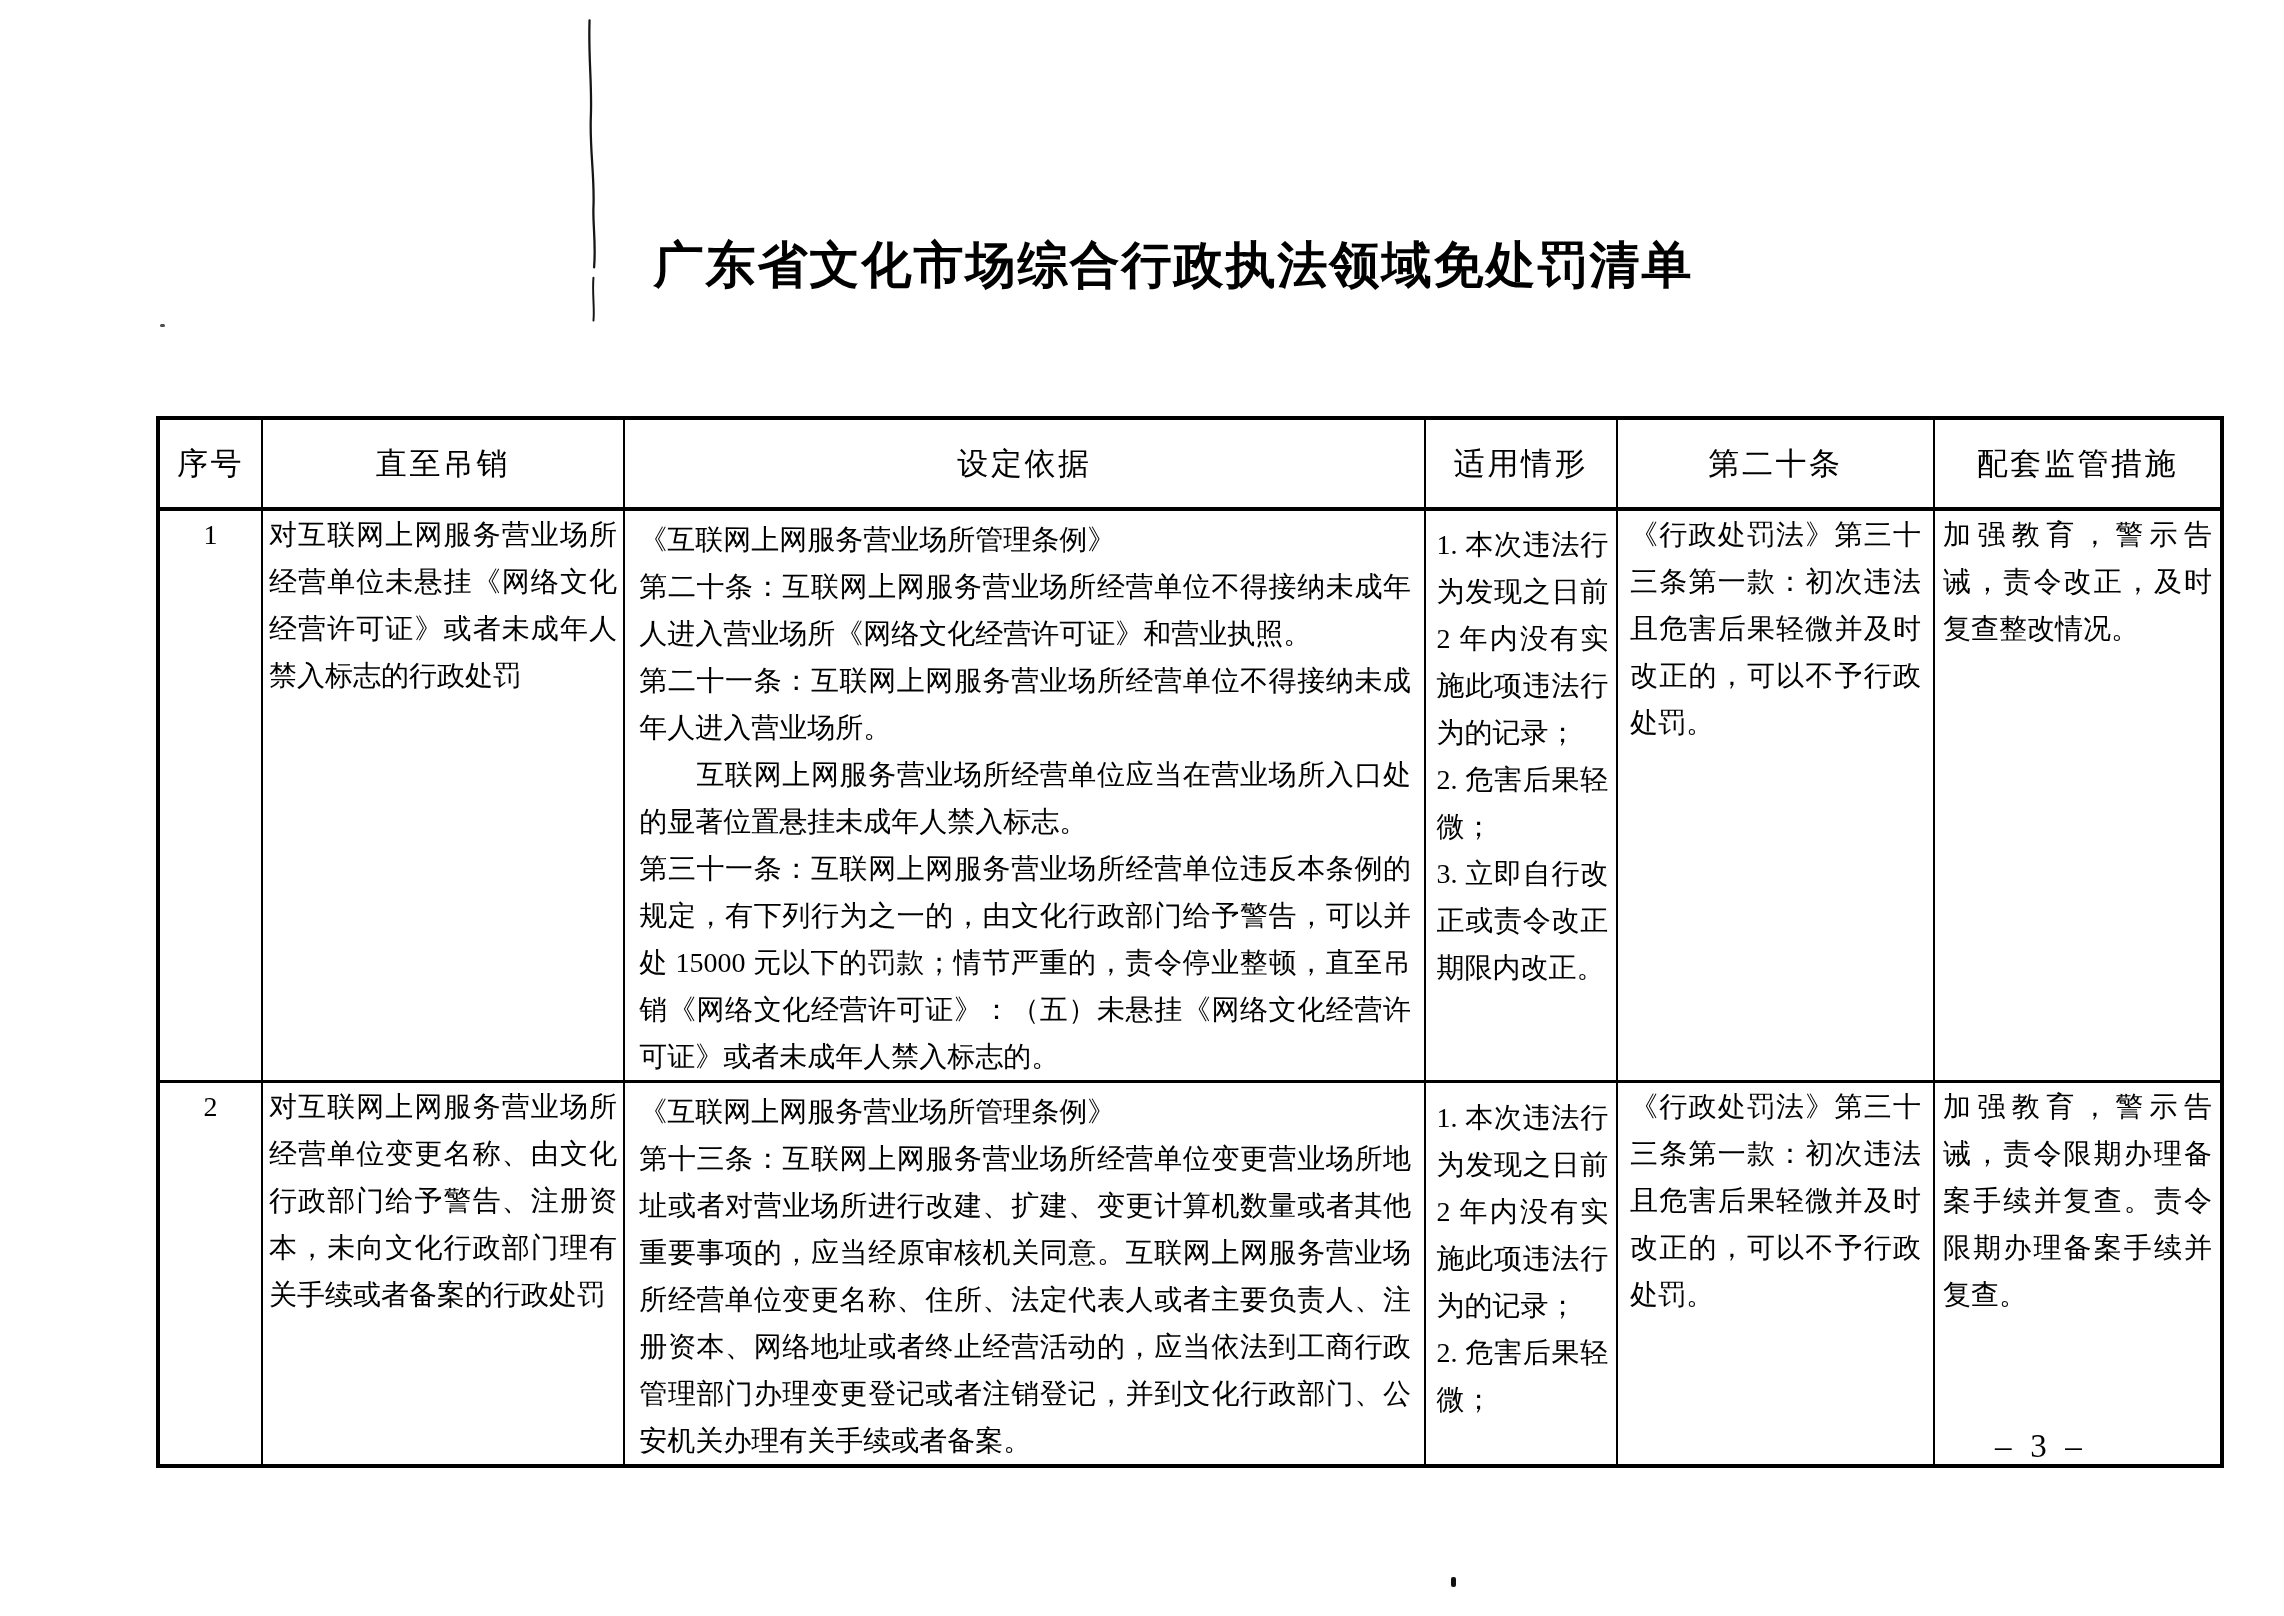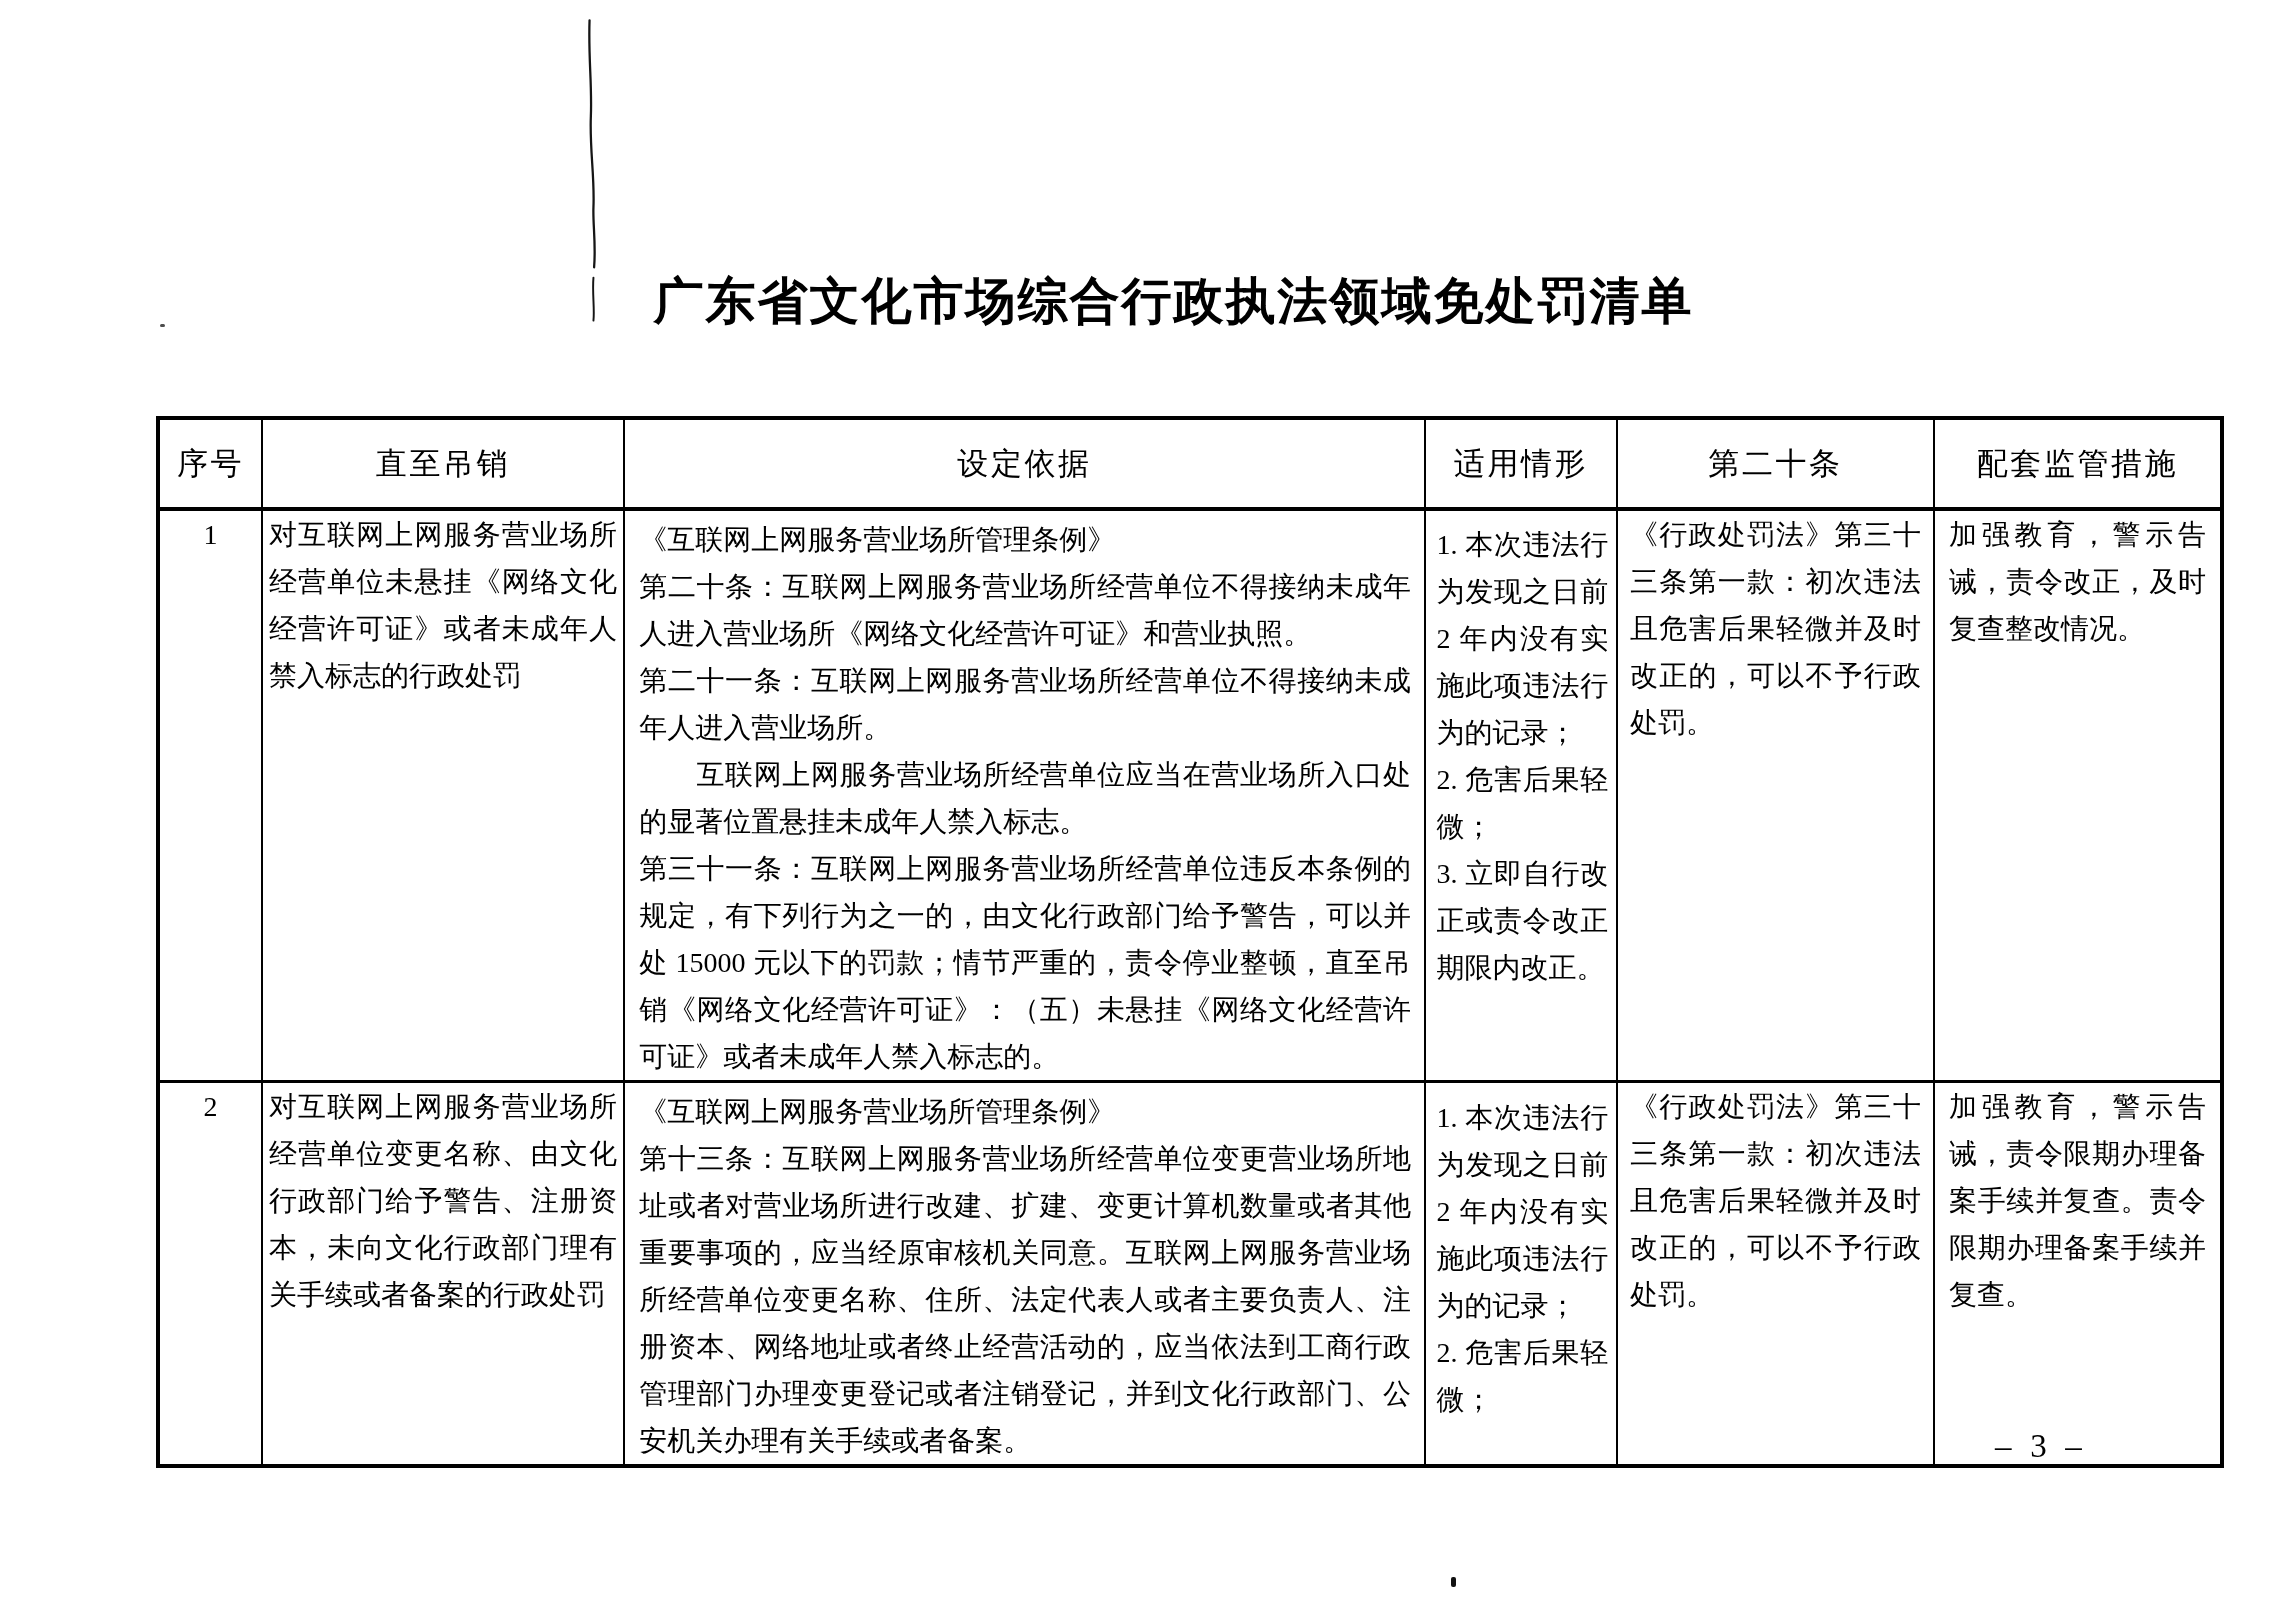--- a/index.html
+++ b/index.html
@@ -17,21 +17,20 @@
     position: absolute;
     top: 232px;
     left: 0;
     width: 100%;
     text-align: center;
     text-indent: 63px;
     font-size: 50px;
     font-weight: bold;
     letter-spacing: 2px;
     white-space: nowrap;
-    margin-top: 36px;
   }
   table.list-table {
     position: absolute;
     left: 156px;
     top: 416px;
     width: 2064px;
     border-collapse: collapse;
     table-layout: fixed;
     border: 4.6px solid #000;
   }
@@ -72,21 +71,21 @@
     text-align: justify;
     font-size: 27px;
   }
   td.col-exemption {
     vertical-align: middle;
     padding: 0 12px;
     text-align: justify;
   }
   td.col-measures {
     vertical-align: middle;
-    padding: 0 14px;
+    padding: 0 8px;
     text-align: justify;
     font-size: 27px;
   }
   .page-number {
     position: absolute;
     left: 1995px;
     top: 1428px;
     font-size: 33px;
     letter-spacing: 5.2px;
     white-space: nowrap;

